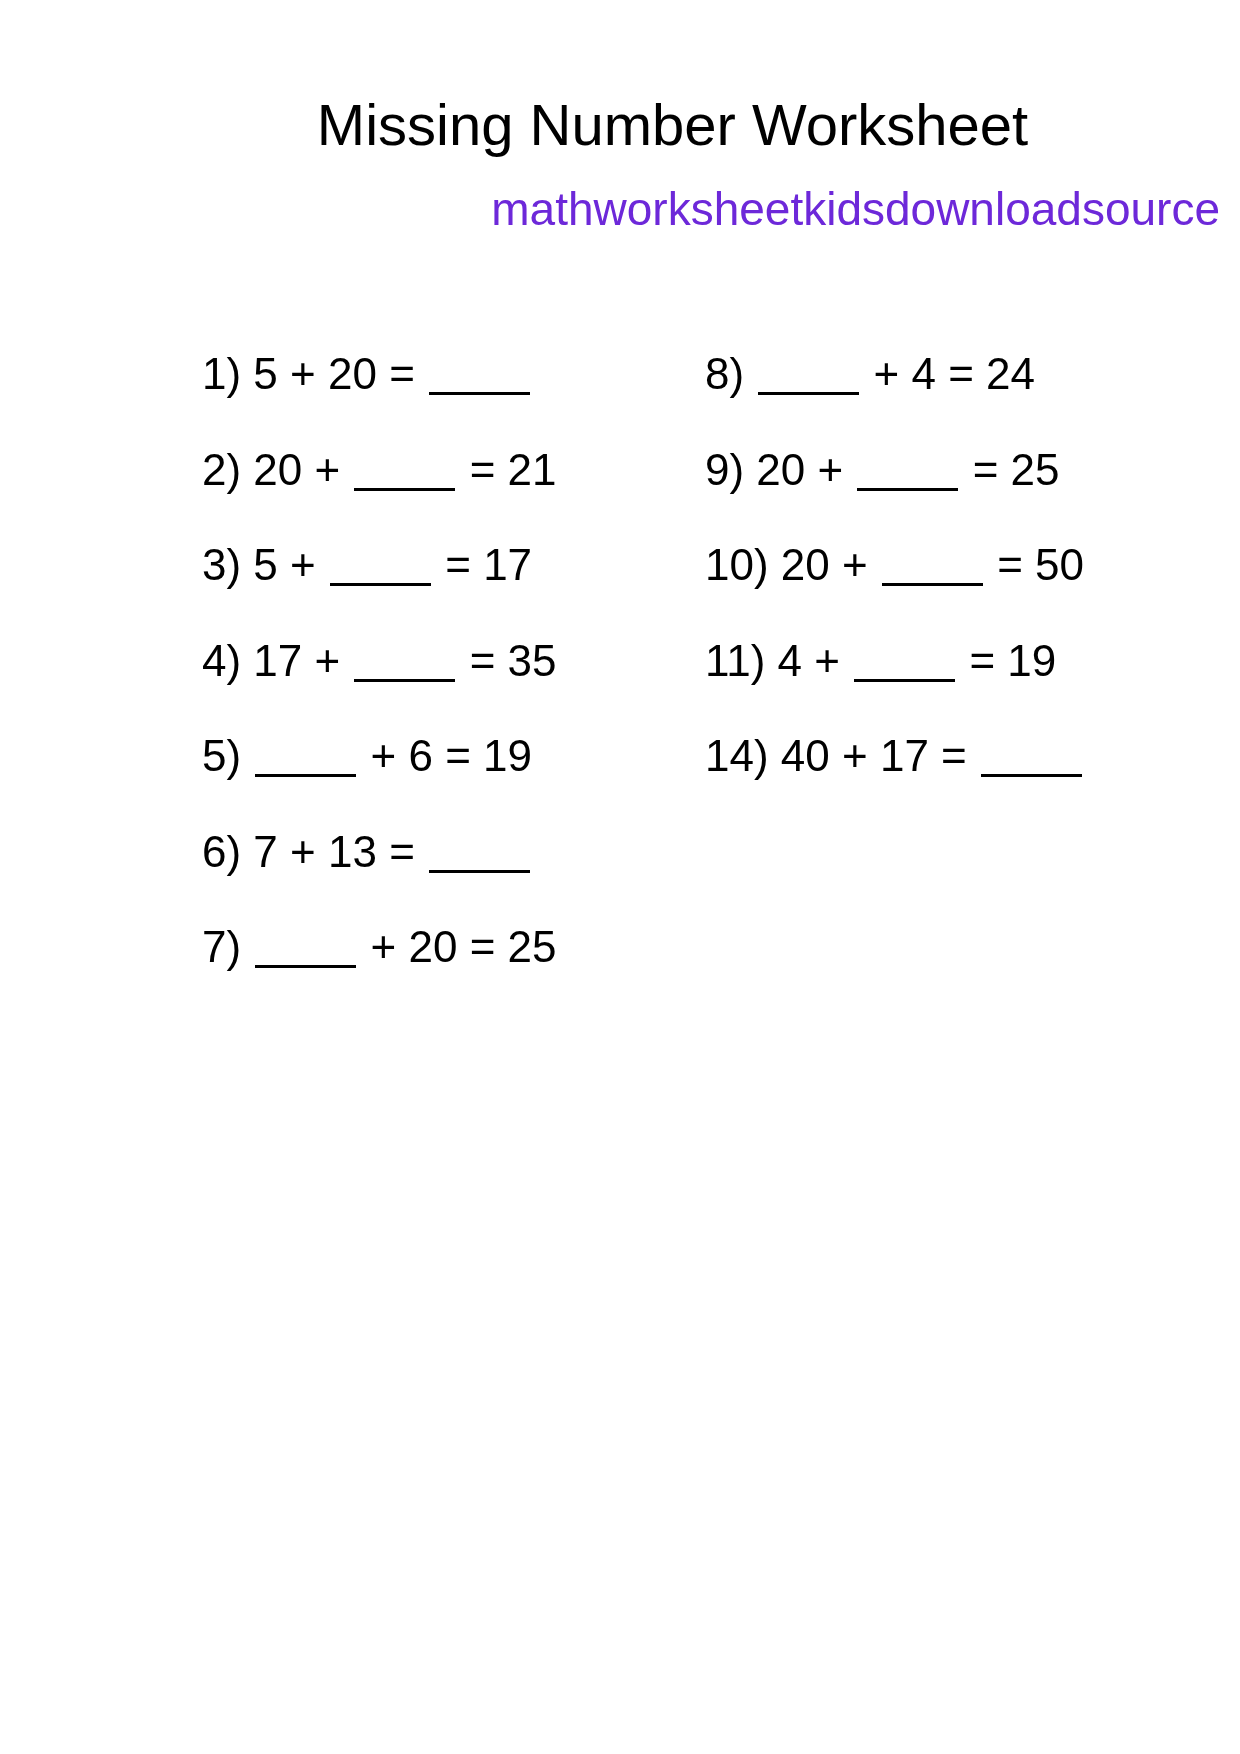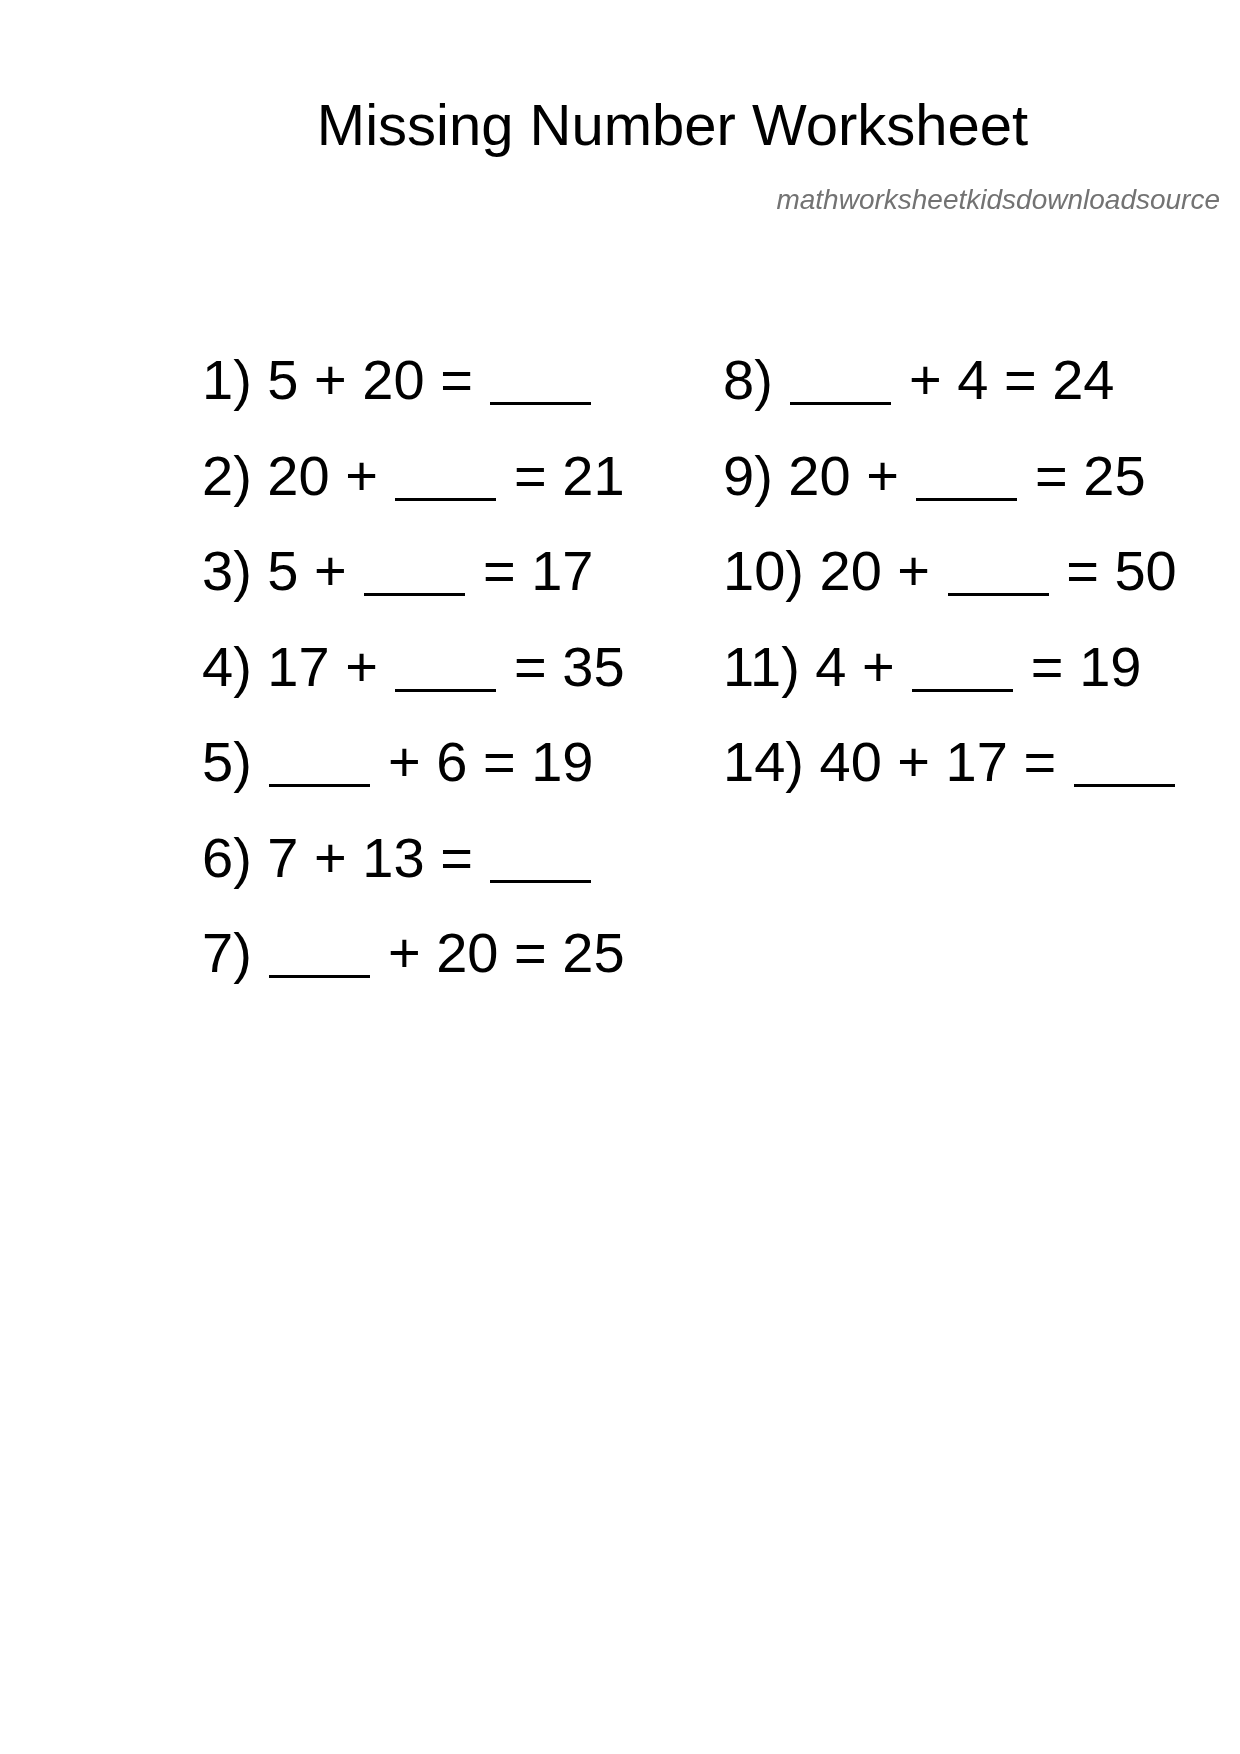--- a/index.html
+++ b/index.html
@@ -24,35 +24,34 @@
       font-size: 58px;
       line-height: 1;
       font-weight: normal;
       margin: 0;
       white-space: nowrap;
     }
     .subtitle {
       position: absolute;
       right: 20px;
       top: 186px;
-      font-size: 28px;
+      font-size: 46px;
       line-height: 1;
-      color: #737373;
+      color: #6d28d9;
       white-space: nowrap;
-      font-style: italic;
     }
     .column {
       position: absolute;
       top: 352px;
     }
     .col-left { left: 202px; }
-    .col-right { left: 705px; margin-left: 18px; }
+    .col-right { left: 705px; }
     .problem {
       height: 95.5px;
-      font-size: 56px;
+      font-size: 44px;
       line-height: 1;
       white-space: nowrap;
     }
     .blank {
       display: inline-block;
       width: 101px;
       height: 3px;
       background: #000;
       vertical-align: -6px;
       margin: 0 2px;

